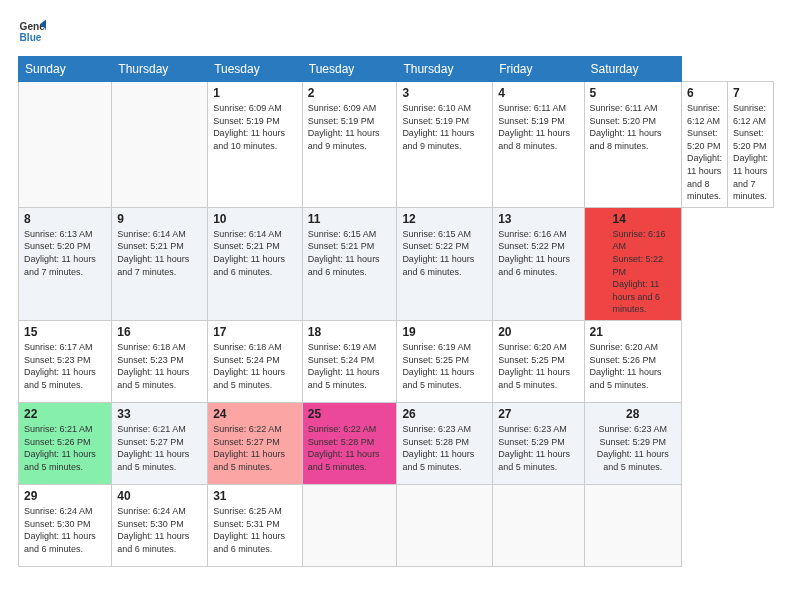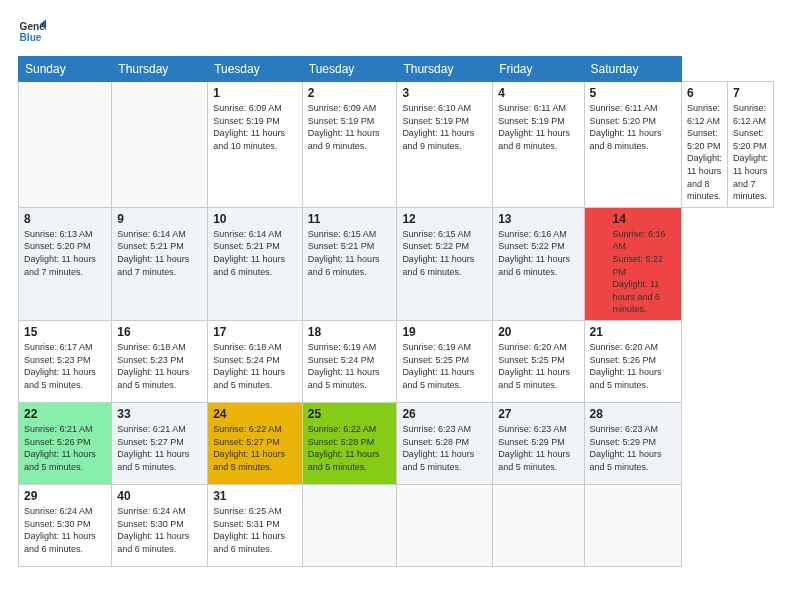--- a/index.html
+++ b/index.html
@@ -211,37 +211,37 @@
         </tr>
         <tr style="background: rgb(240, 244, 248);">
           <td style="background: #86efac;">
             <span class="day-num">22</span>
             <div class="day-info">Sunrise: 6:21 AM<br>Sunset: 5:26 PM<br>Daylight: 11 hours and 5 minutes.</div>
           </td>
           <td style="background: rgb(240, 244, 248);">
             <span class="day-num">33</span>
             <div class="day-info">Sunrise: 6:21 AM<br>Sunset: 5:27 PM<br>Daylight: 11 hours and 5 minutes.</div>
           </td>
-          <td style="background: #eab308;">
+          <td style="background: #fca5a5;">
             <span class="day-num">24</span>
             <div class="day-info">Sunrise: 6:22 AM<br>Sunset: 5:27 PM<br>Daylight: 11 hours and 5 minutes.</div>
           </td>
-          <td style="background: #84cc16;">
+          <td style="background: #ec4899;">
             <span class="day-num">25</span>
             <div class="day-info">Sunrise: 6:22 AM<br>Sunset: 5:28 PM<br>Daylight: 11 hours and 5 minutes.</div>
           </td>
           <td style="background: rgb(240, 244, 248);">
             <span class="day-num">26</span>
             <div class="day-info">Sunrise: 6:23 AM<br>Sunset: 5:28 PM<br>Daylight: 11 hours and 5 minutes.</div>
           </td>
           <td style="background: rgb(240, 244, 248);">
             <span class="day-num">27</span>
             <div class="day-info">Sunrise: 6:23 AM<br>Sunset: 5:29 PM<br>Daylight: 11 hours and 5 minutes.</div>
           </td>
-          <td style="background: rgb(240, 244, 248);">
+          <td style="background: rgb(240, 244, 248); text-align: center;">
             <span class="day-num">28</span>
             <div class="day-info">Sunrise: 6:23 AM<br>Sunset: 5:29 PM<br>Daylight: 11 hours and 5 minutes.</div>
           </td>
         </tr>
         <tr>
           <td>
             <span class="day-num">29</span>
             <div class="day-info">Sunrise: 6:24 AM<br>Sunset: 5:30 PM<br>Daylight: 11 hours and 6 minutes.</div>
           </td>
           <td>

